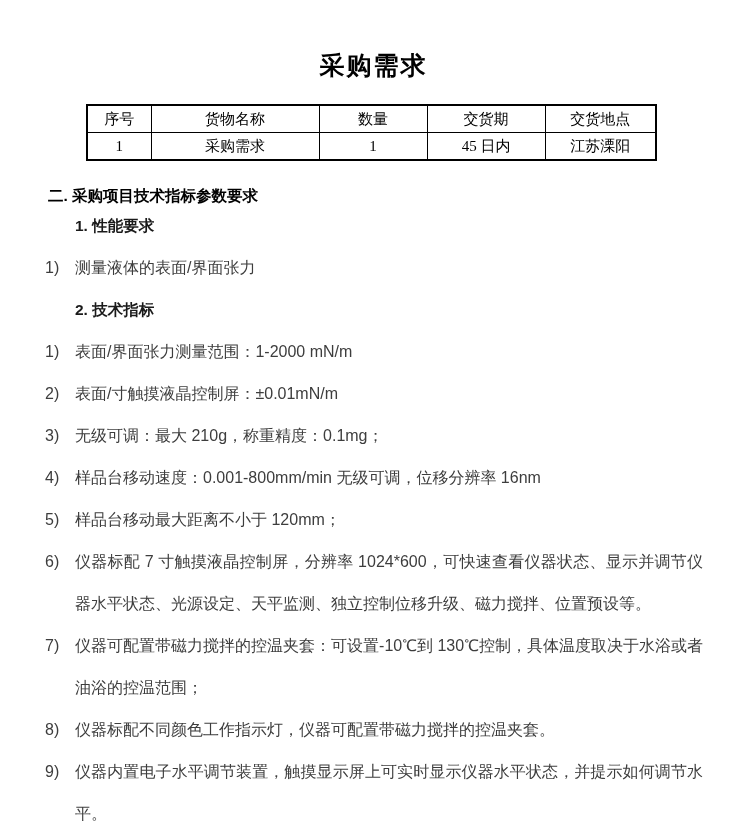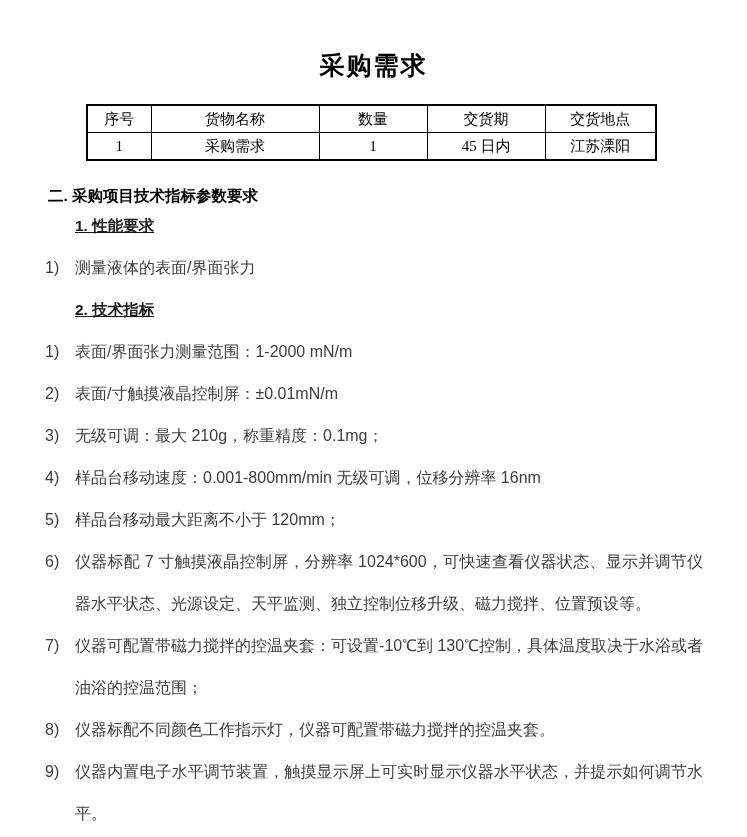--- a/index.html
+++ b/index.html
@@ -65,21 +65,20 @@
     line-height: 42px;
     color: #3d3d3d;
   }
   .sub-heading {
     margin: 0;
     padding-left: 75px;
     font-size: 15.5px;
     font-weight: 700;
     line-height: 42px;
     color: #1a1a1a;
-    text-decoration: underline;
   }
   .item {
     position: relative;
     margin: 0;
     padding: 0 44px 0 75px;
     text-align: justify;
   }
   .item .num {
     position: absolute;
     left: 45px;

